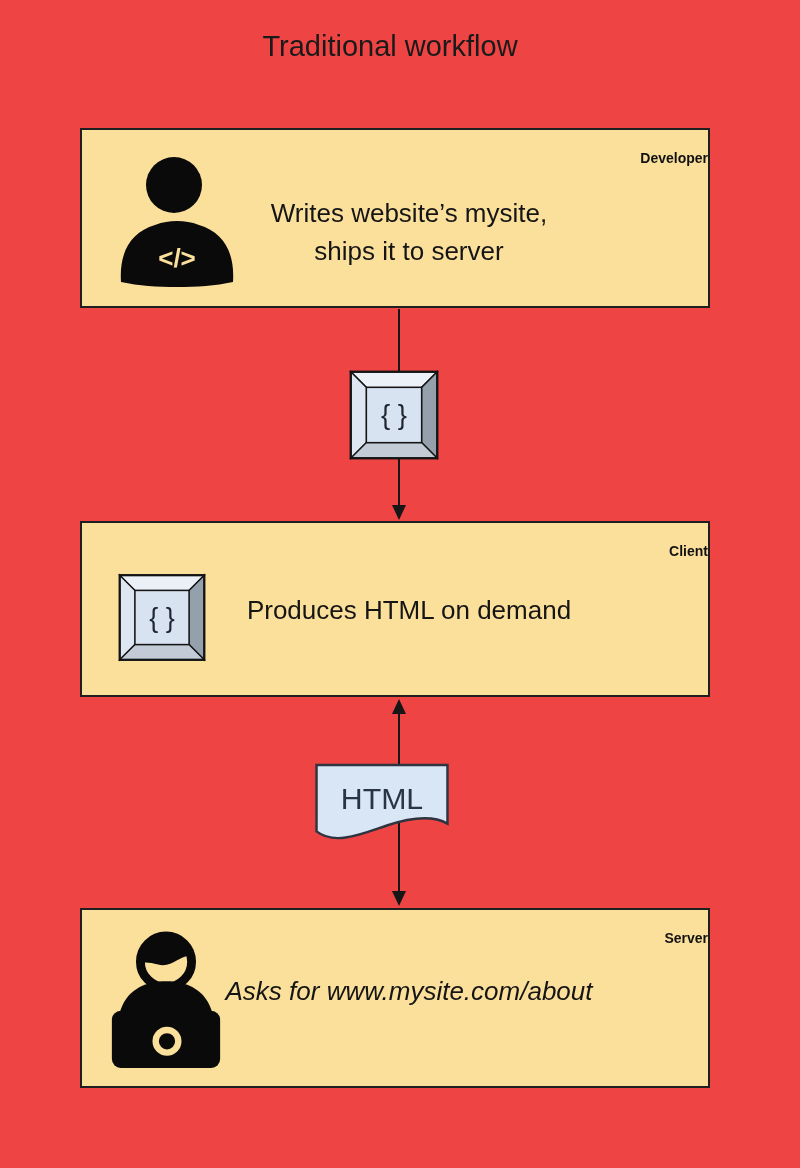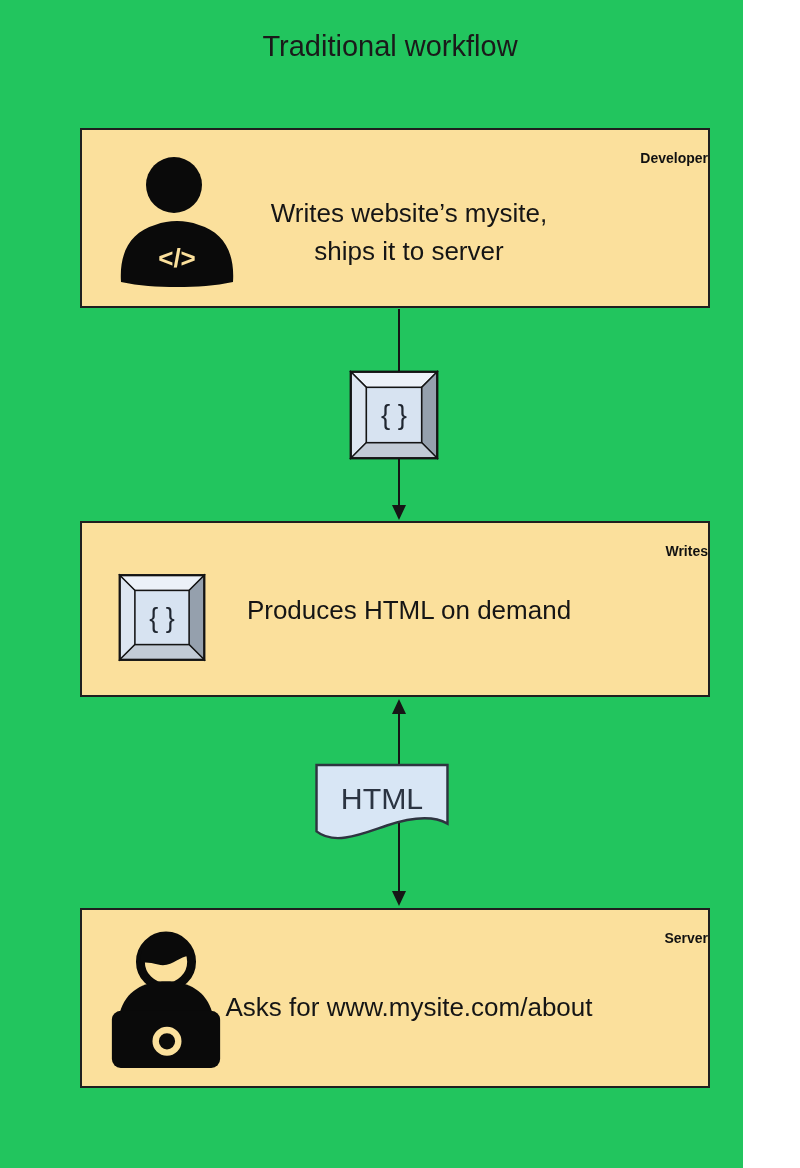--- a/index.html
+++ b/index.html
@@ -1,17 +1,17 @@
 <!DOCTYPE html>
 <html><head>
 <meta charset="utf-8">
 <style>
   html,body { margin:0; padding:0; background:#ffffff; }
   .canvas {
-    position:relative; width:743px; height:1168px; background:#22c55e;
+    position:relative; width:800px; height:1168px; background:#ef4444;
     font-family:"Liberation Sans", sans-serif; color:#111111; overflow:hidden;
   }
   .title {
     position:absolute; top:30px; left:0; width:780px; text-align:center;
     font-size:29px; font-weight:400; margin:0; color:#1a1a1a;
   }
   .node {
     position:absolute; left:80px; width:630px; box-sizing:border-box;
     background:#FBE09C; border:2px solid #1f1f1f;
   }
@@ -21,21 +21,21 @@
   .node-title {
     position:absolute; top:20px; left:0; right:0; text-align:right;
     font-size:14px; font-weight:700; color:#111;
   }
   .node-desc {
     position:absolute; left:28px; right:0; text-align:center;
     font-size:26px; line-height:38px; white-space:pre-line; color:#151515;
   }
   #node-developer .node-desc { top:64px; }
   #node-server    .node-desc { top:68px; }
-  #node-client    .node-desc { top:78px; }
+  #node-client    .node-desc { top:62px;font-style:italic; }
   .icon { position:absolute; line-height:0; }
   #node-developer .icon { left:33px; top:20px; }
   #node-server    .icon { left:35px; top:49px; }
   #node-client    .icon { left:22px; top:15px; }
 
   .connector-line { position:absolute; width:2px; background:#161616; }
   #line-dev-server    { left:398px; top:309px; height:198px; }
   #line-server-client { left:398px; top:712px; height:181px; }
   .arrowhead { position:absolute; width:0; height:0; }
   .arrow-down { border-left:7px solid transparent; border-right:7px solid transparent; border-top:15px solid #161616; }
@@ -87,21 +87,21 @@
       <svg width="90" height="91" viewBox="0 0 100 100">
         <polygon points="3,3 97,3 80,20 20,20" fill="#ECF1F8" stroke="#141414" stroke-width="1.5"></polygon>
         <polygon points="3,3 20,20 20,80 3,97" fill="#DDE6F1" stroke="#141414" stroke-width="1.5"></polygon>
         <polygon points="97,3 97,97 80,80 80,20" fill="#95A0AD" stroke="#141414" stroke-width="1.5"></polygon>
         <polygon points="3,97 20,80 80,80 97,97" fill="#C2CBD6" stroke="#141414" stroke-width="1.5"></polygon>
         <rect x="20" y="20" width="60" height="60" fill="#D7E3F1" stroke="#141414" stroke-width="1.5"></rect>
         <rect x="3" y="3" width="94" height="94" fill="none" stroke="#141414" stroke-width="2.5"></rect>
         <text x="50" y="60" text-anchor="middle" font-size="30" fill="#1F2630">{ }</text>
       </svg>
     </span>
-    <div class="node-title">Writes</div>
+    <div class="node-title">Client</div>
     <div class="node-desc">Produces HTML on demand</div>
   </section>
 
   <div class="connector-line" id="line-server-client"></div>
   <div class="arrowhead arrow-up" id="arrow-into-server-up"></div>
   <div class="arrowhead arrow-down" id="arrow-into-client"></div>
   <span class="doc-float">
     <svg width="138" height="86" viewBox="0 0 140 88">
       <path d="M3,3 H137 V63 C121,54 99,57 75,65 C51,73 22,86 3,71 Z" fill="#D8E6F5" stroke="#2E3440" stroke-width="2.5"></path>
       <text x="70" y="48" text-anchor="middle" font-size="31" fill="#2B3442">HTML</text>

